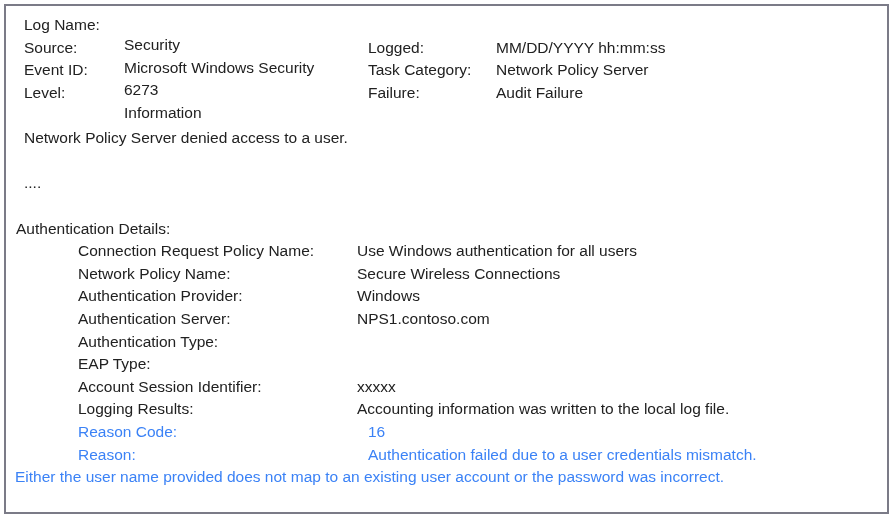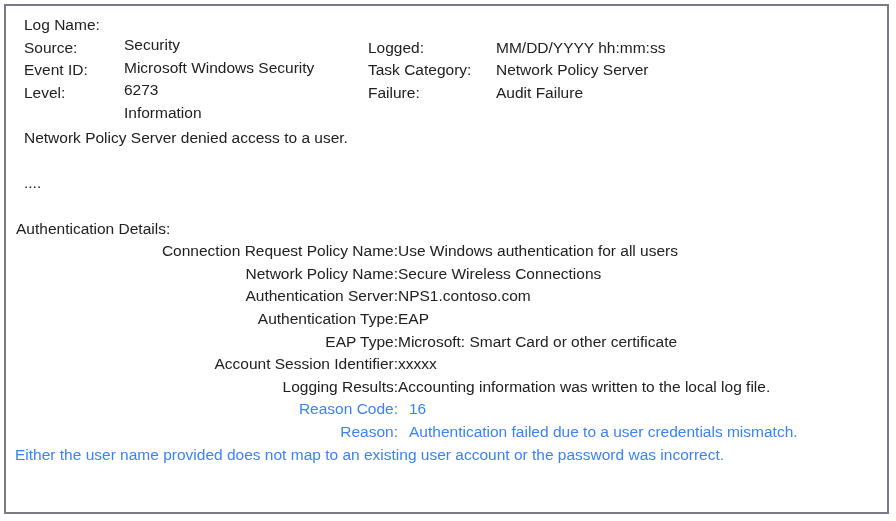--- a/index.html
+++ b/index.html
@@ -29,21 +29,21 @@
     font-size: 15.5px;
     color: #212121;
     white-space: pre;
   }
   
   .hl1 { width: 100px; flex: 0 0 auto; }
   .hv1 { width: 244px; flex: 0 0 auto; margin-top: 40px; }
   .hl2 { width: 128px; flex: 0 0 auto; }
   .hv2 { flex: 1; }
   
-  .dlabel { margin-left: 95px; width: 279px; flex: 0 0 auto; text-align: right; }
+  .dlabel { margin-left: 54px; width: 279px; flex: 0 0 auto; }
   .dvalue { flex: 1; }
   .vsp { padding-left: 11px; }
   .red { color: #3b82f6; }
   .outdent8 { margin-left: -8px; }
   .outdent9 { margin-left: -9px; text-align: center; }
 </style>
 </head>
 <body>
 
 <div class="frame">
@@ -73,27 +73,30 @@
 
   <div class="line outdent8">Authentication Details:</div>
 
   <div class="line">
     <span class="dlabel">Connection Request Policy Name:</span><span class="dvalue">Use Windows authentication for all users</span>
   </div>
   <div class="line">
     <span class="dlabel">Network Policy Name:</span><span class="dvalue">Secure Wireless Connections</span>
   </div>
   <div class="line">
+    <span class="dlabel">Authentication Provider:</span><span class="dvalue">Windows</span>
+  </div>
+  <div class="line">
     <span class="dlabel">Authentication Server:</span><span class="dvalue">NPS1.contoso.com</span>
   </div>
   <div class="line">
-    <span class="dlabel">Authentication Type:</span><span class="dvalue">EAP</span>
+    <span class="dlabel">Authentication Type:</span>
   </div>
   <div class="line">
-    <span class="dlabel">EAP Type:</span><span class="dvalue">Microsoft: Smart Card or other certificate</span>
+    <span class="dlabel">EAP Type:</span>
   </div>
   <div class="line">
     <span class="dlabel">Account Session Identifier:</span><span class="dvalue">xxxxx</span>
   </div>
   <div class="line">
     <span class="dlabel">Logging Results:</span><span class="dvalue">Accounting information was written to the local log file.</span>
   </div>
   <div class="line red">
     <span class="dlabel">Reason Code:</span><span class="dvalue vsp">16</span>
   </div>

